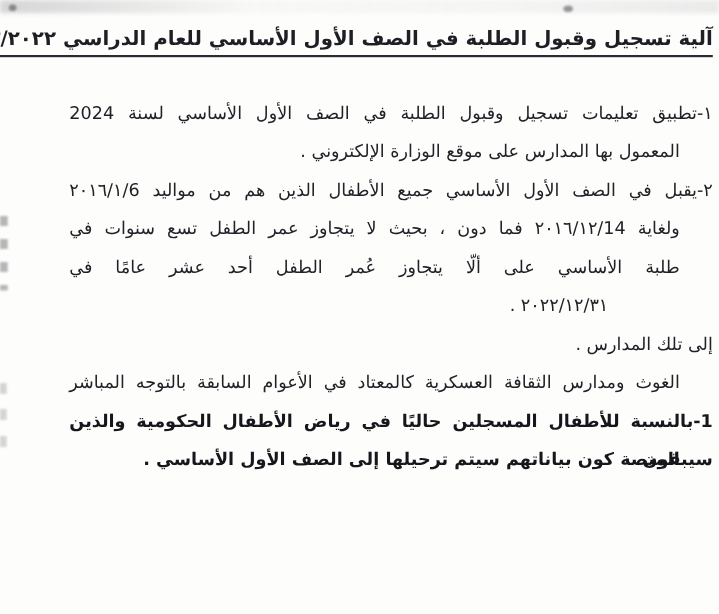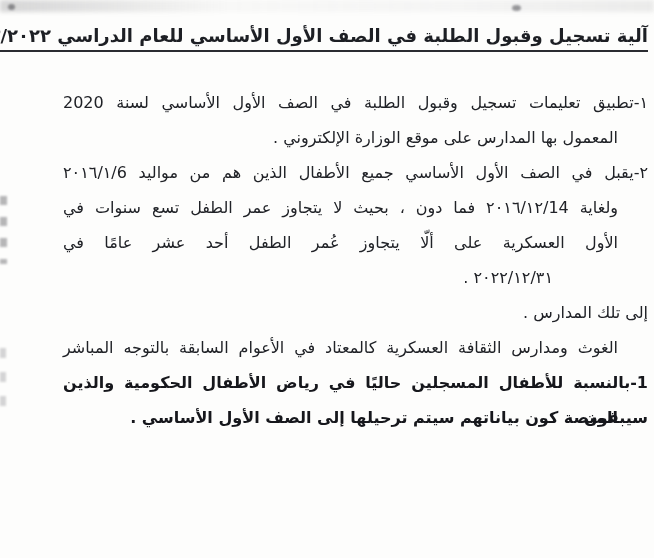--- a/index.html
+++ b/index.html
@@ -101,26 +101,26 @@
 <div class="speck-2"></div>
 
 <div class="content">
 
   <div class="title-row">
     <span class="title">آلية تسجيل وقبول الطلبة في الصف الأول الأساسي للعام الدراسي ٢٠٢٣/٢٠٢٢</span>
   </div>
 
   <div class="lines">
 
-    <div class="line j">١-تطبيق تعليمات تسجيل وقبول الطلبة في الصف الأول الأساسي لسنة 2020</div>
+    <div class="line j">١-تطبيق تعليمات تسجيل وقبول الطلبة في الصف الأول الأساسي لسنة 2024</div>
     <div class="line ind">المعمول بها المدارس على موقع الوزارة الإلكتروني .</div>
 
     <div class="line j">٢-يقبل في الصف الأول الأساسي جميع الأطفال الذين هم من مواليد ٢٠١٦/١/6</div>
     <div class="line j ind">ولغاية ٢٠١٦/١٢/14 فما دون ، بحيث لا يتجاوز عمر الطفل تسع سنوات في</div>
-    <div class="line j ind">الأول العسكرية على ألّا يتجاوز عُمر الطفل أحد عشر عامًا في</div>
+    <div class="line j ind">طلبة الأساسي على ألّا يتجاوز عُمر الطفل أحد عشر عامًا في</div>
     <div class="line deep">٢٠٢٢/١٢/٣١ .</div>
 
     <div class="line">إلى تلك المدارس .</div>
     <div class="line j ind">الغوث ومدارس الثقافة العسكرية كالمعتاد في الأعوام السابقة بالتوجه المباشر</div>
 
     <div class="line j b">1-بالنسبة للأطفال المسجلين حاليًا في رياض الأطفال الحكومية والذين سيبقون</div>
     <div class="line ind b">المنصة كون بياناتهم سيتم ترحيلها إلى الصف الأول الأساسي .</div>
 
   </div>
 </div>

